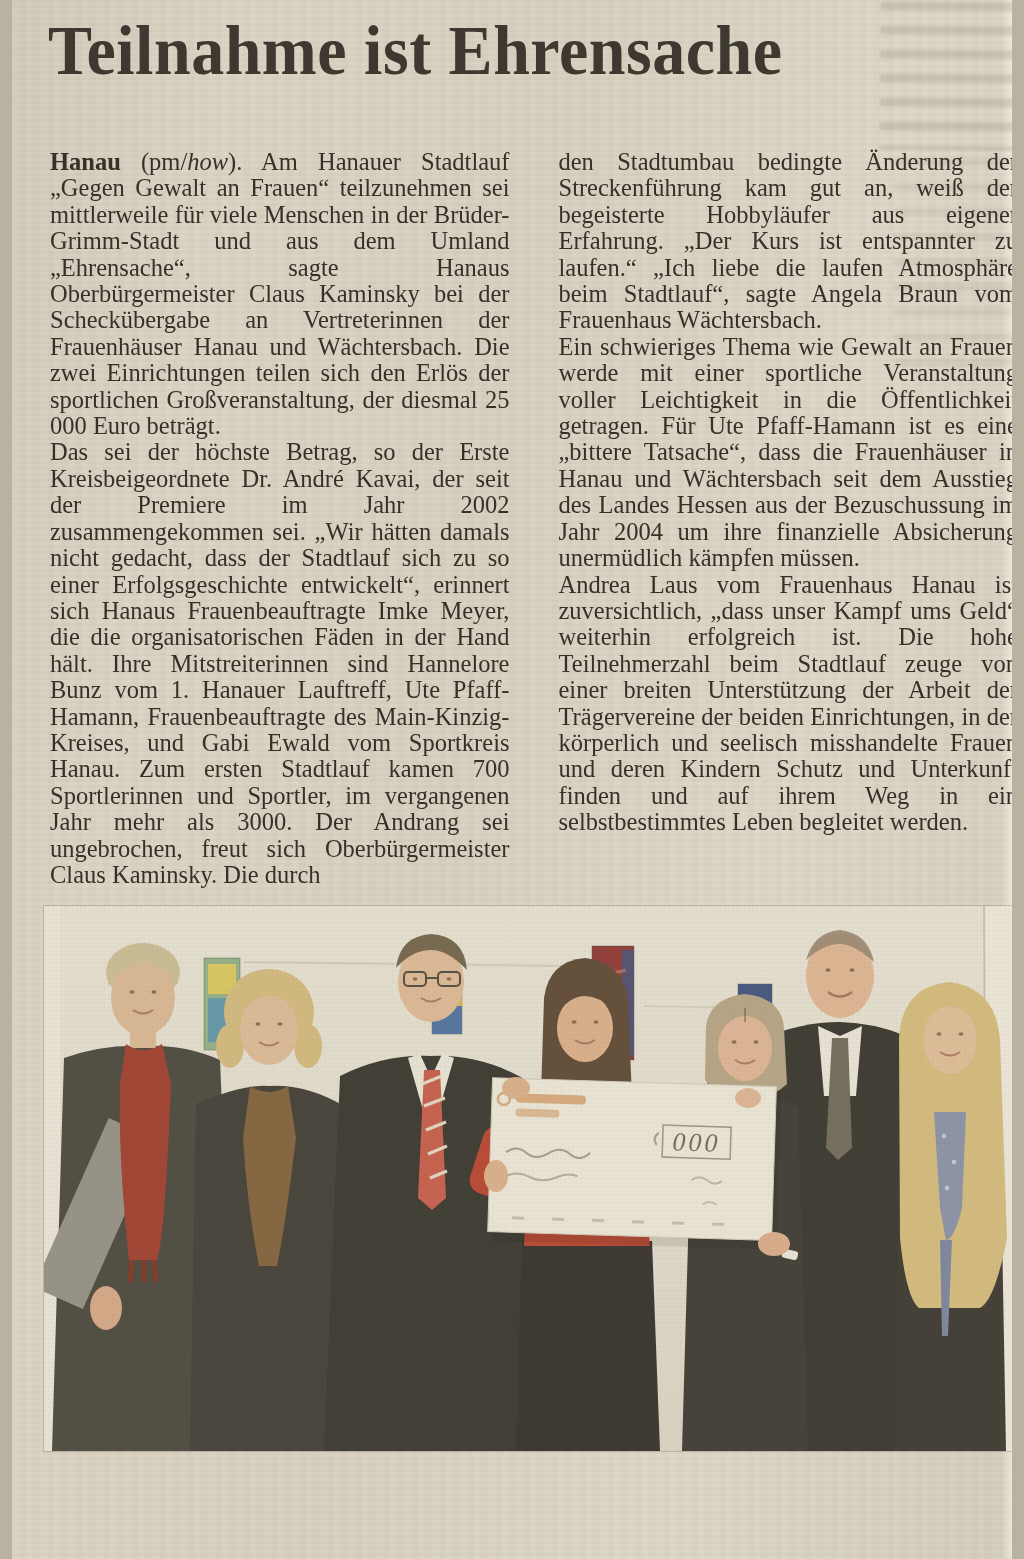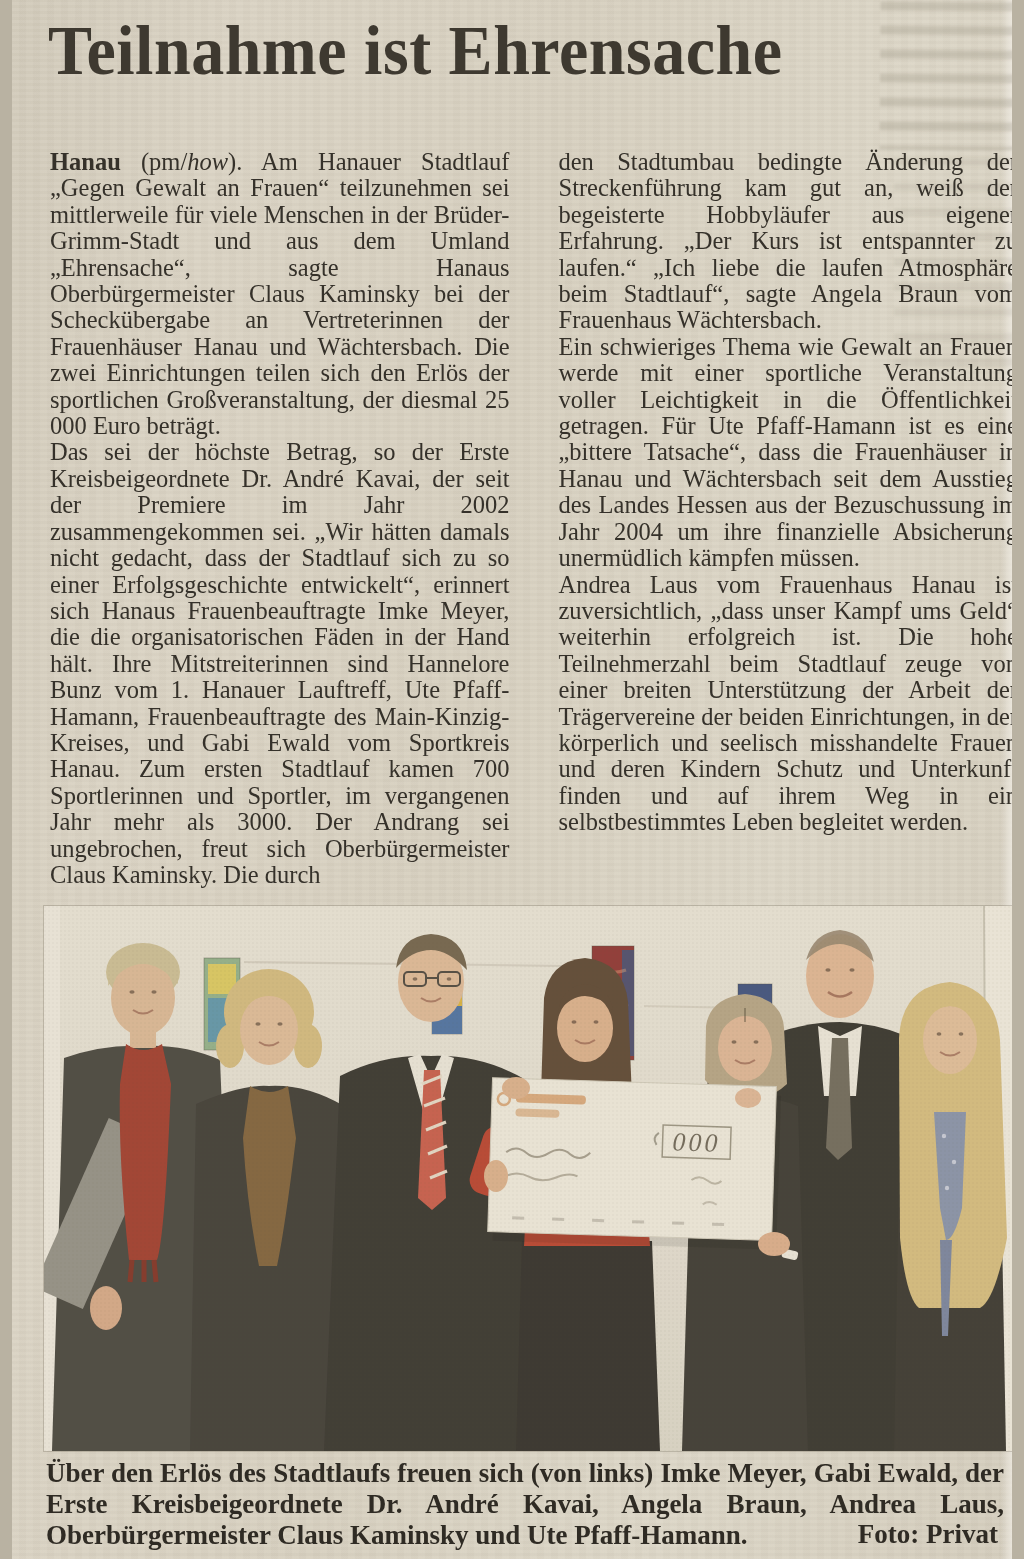--- a/index.html
+++ b/index.html
@@ -253,18 +253,14 @@
       <ellipse cx="452" cy="270" rx="12" ry="16" fill="#d9ae8a"></ellipse>
       <ellipse cx="704" cy="192" rx="13" ry="10" fill="#dcb493"></ellipse>
       <rect x="738" y="344" width="16" height="9" rx="3" fill="#e9e5d8" transform="rotate(12 746 348)"></rect>
       <ellipse cx="730" cy="338" rx="16" ry="12" fill="#d8ab88"></ellipse>
 
       <rect width="971" height="545" fill="#cdbd9a" opacity=".10"></rect>
       <rect width="971" height="545" fill="url(#ht)"></rect>
     </svg>
   </div>
 
-  <div class="caption">
-    <span>Über den Erlös des Stadtlaufs freuen sich (von links) Imke Meyer, Gabi Ewald, der Erste Kreisbeigeordnete Dr. André Kavai, Angela Braun, Andrea Laus, Oberbürgermeister Claus Kaminsky und Ute Pfaff-Hamann.</span>
-    <span class="credit">Foto: Privat</span>
-  </div>
 
 </div>
 
 </body></html>

